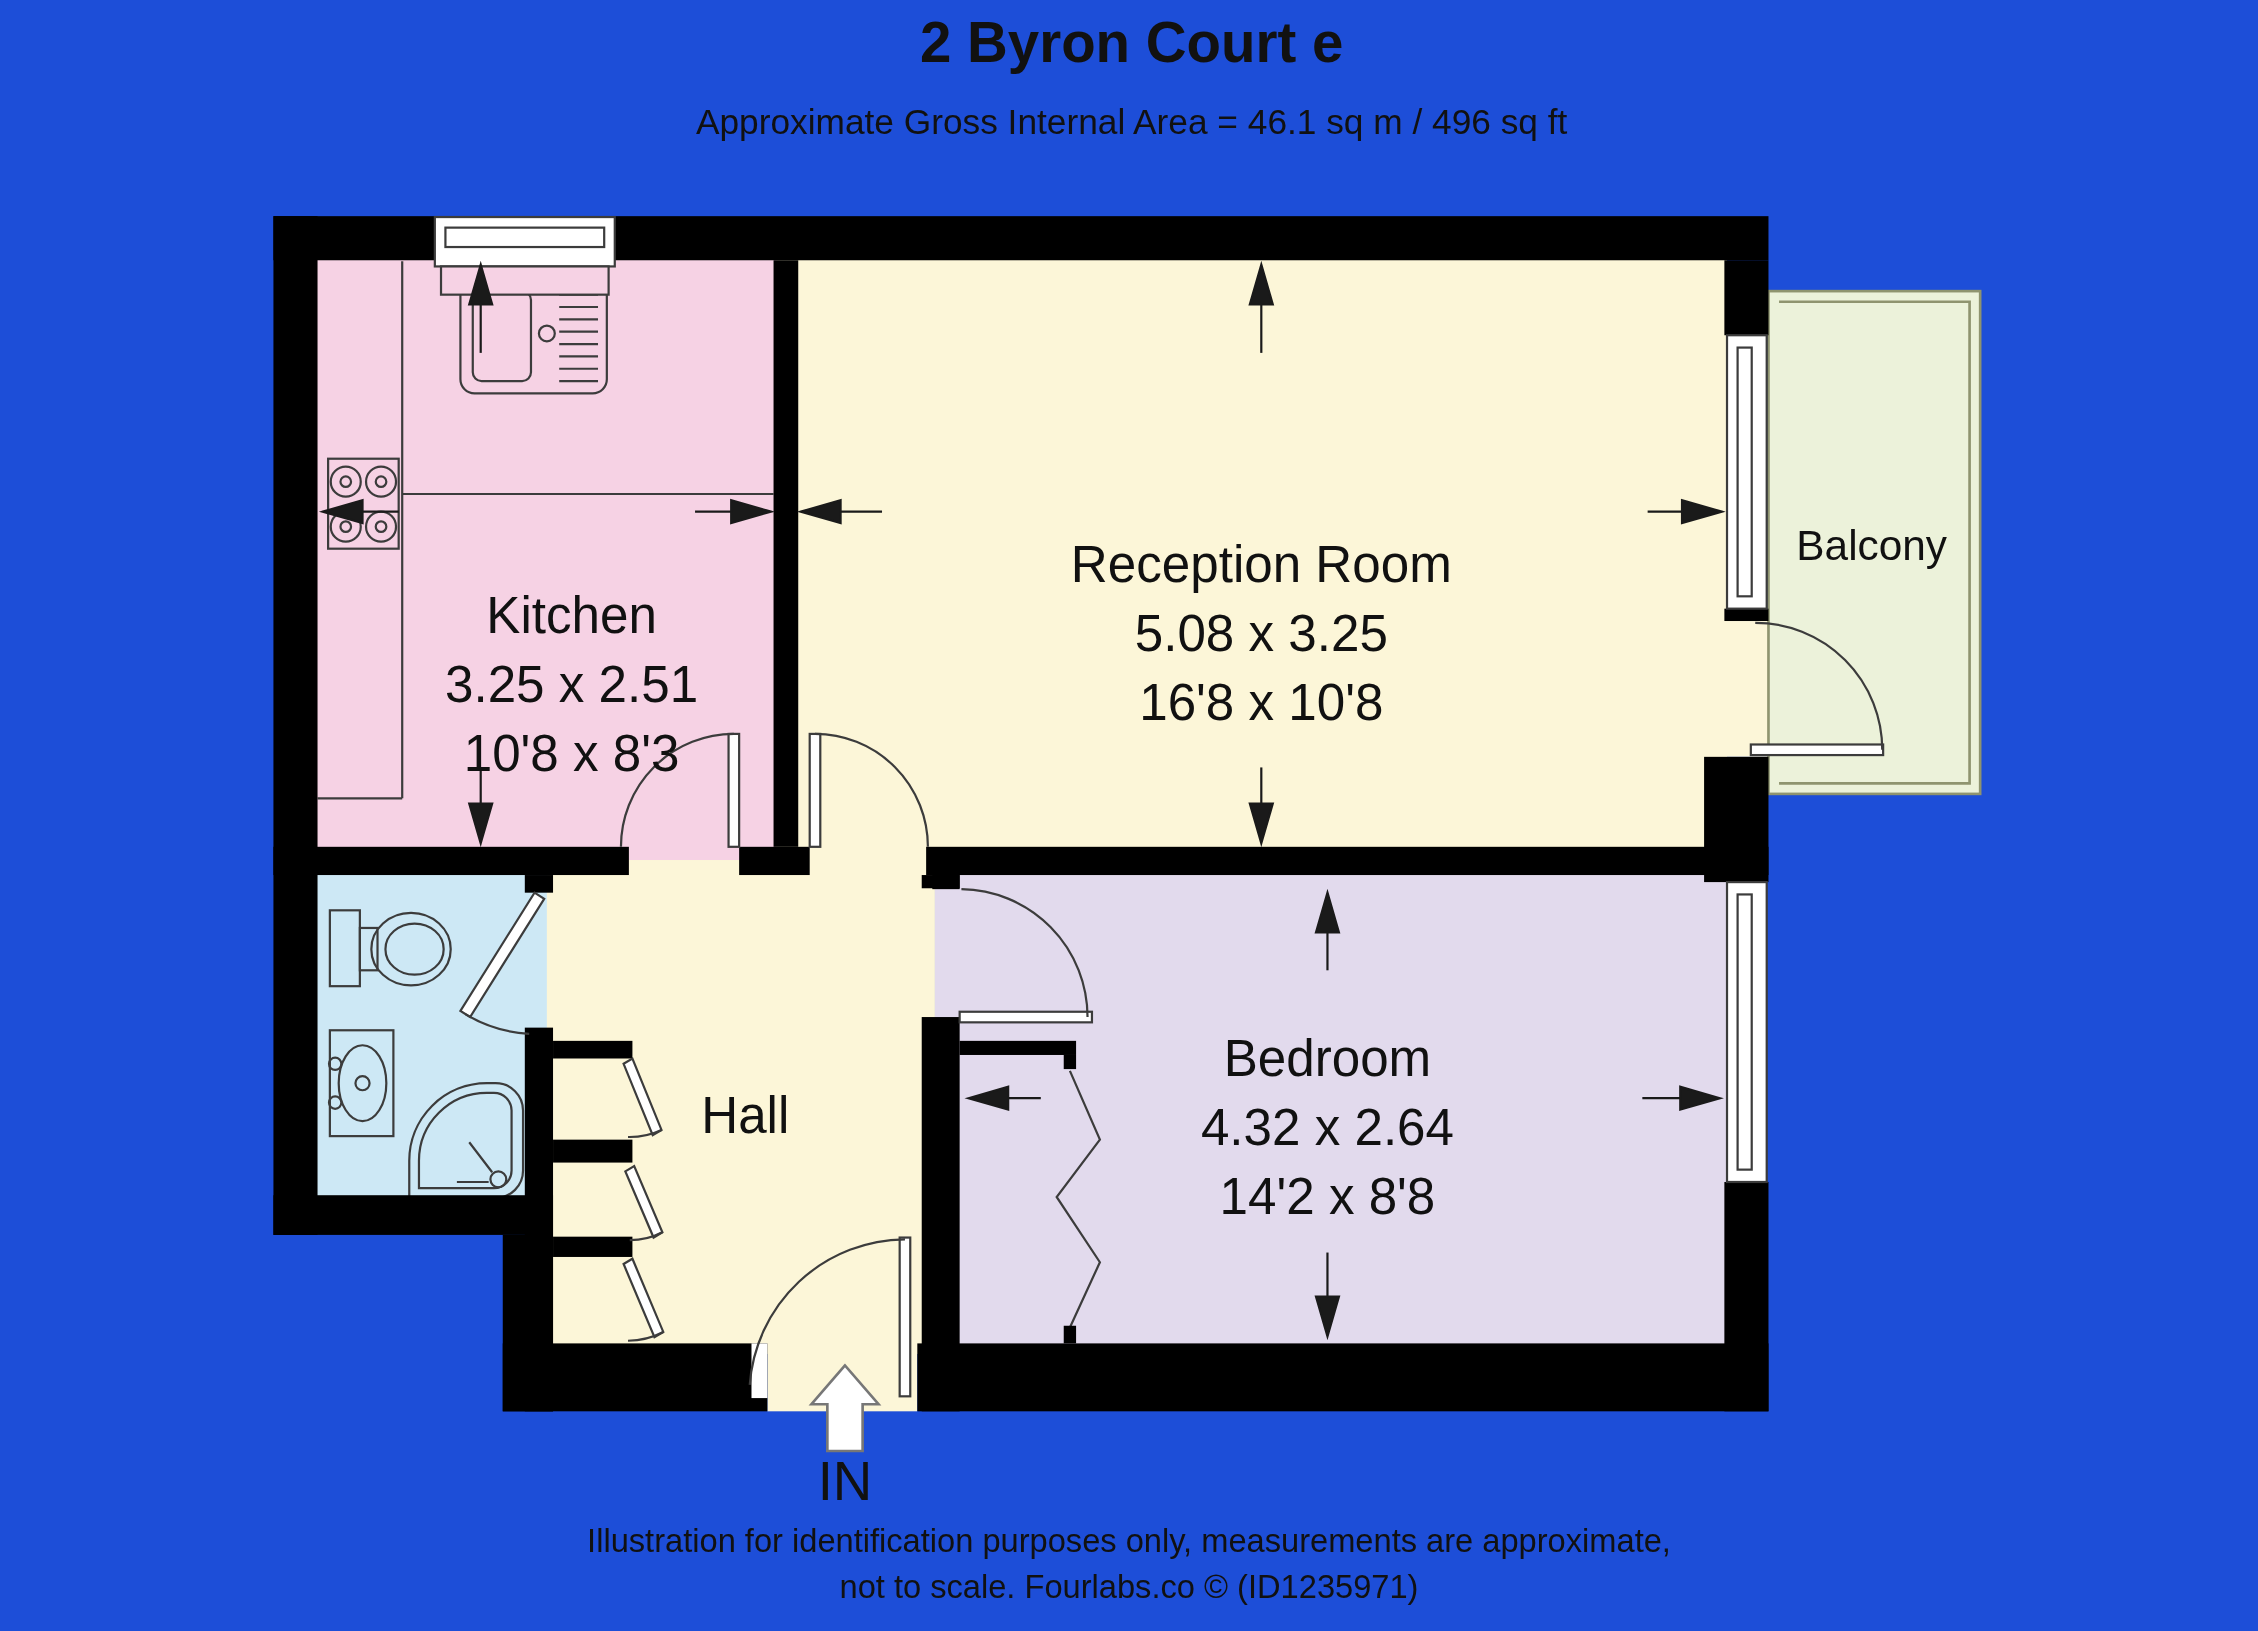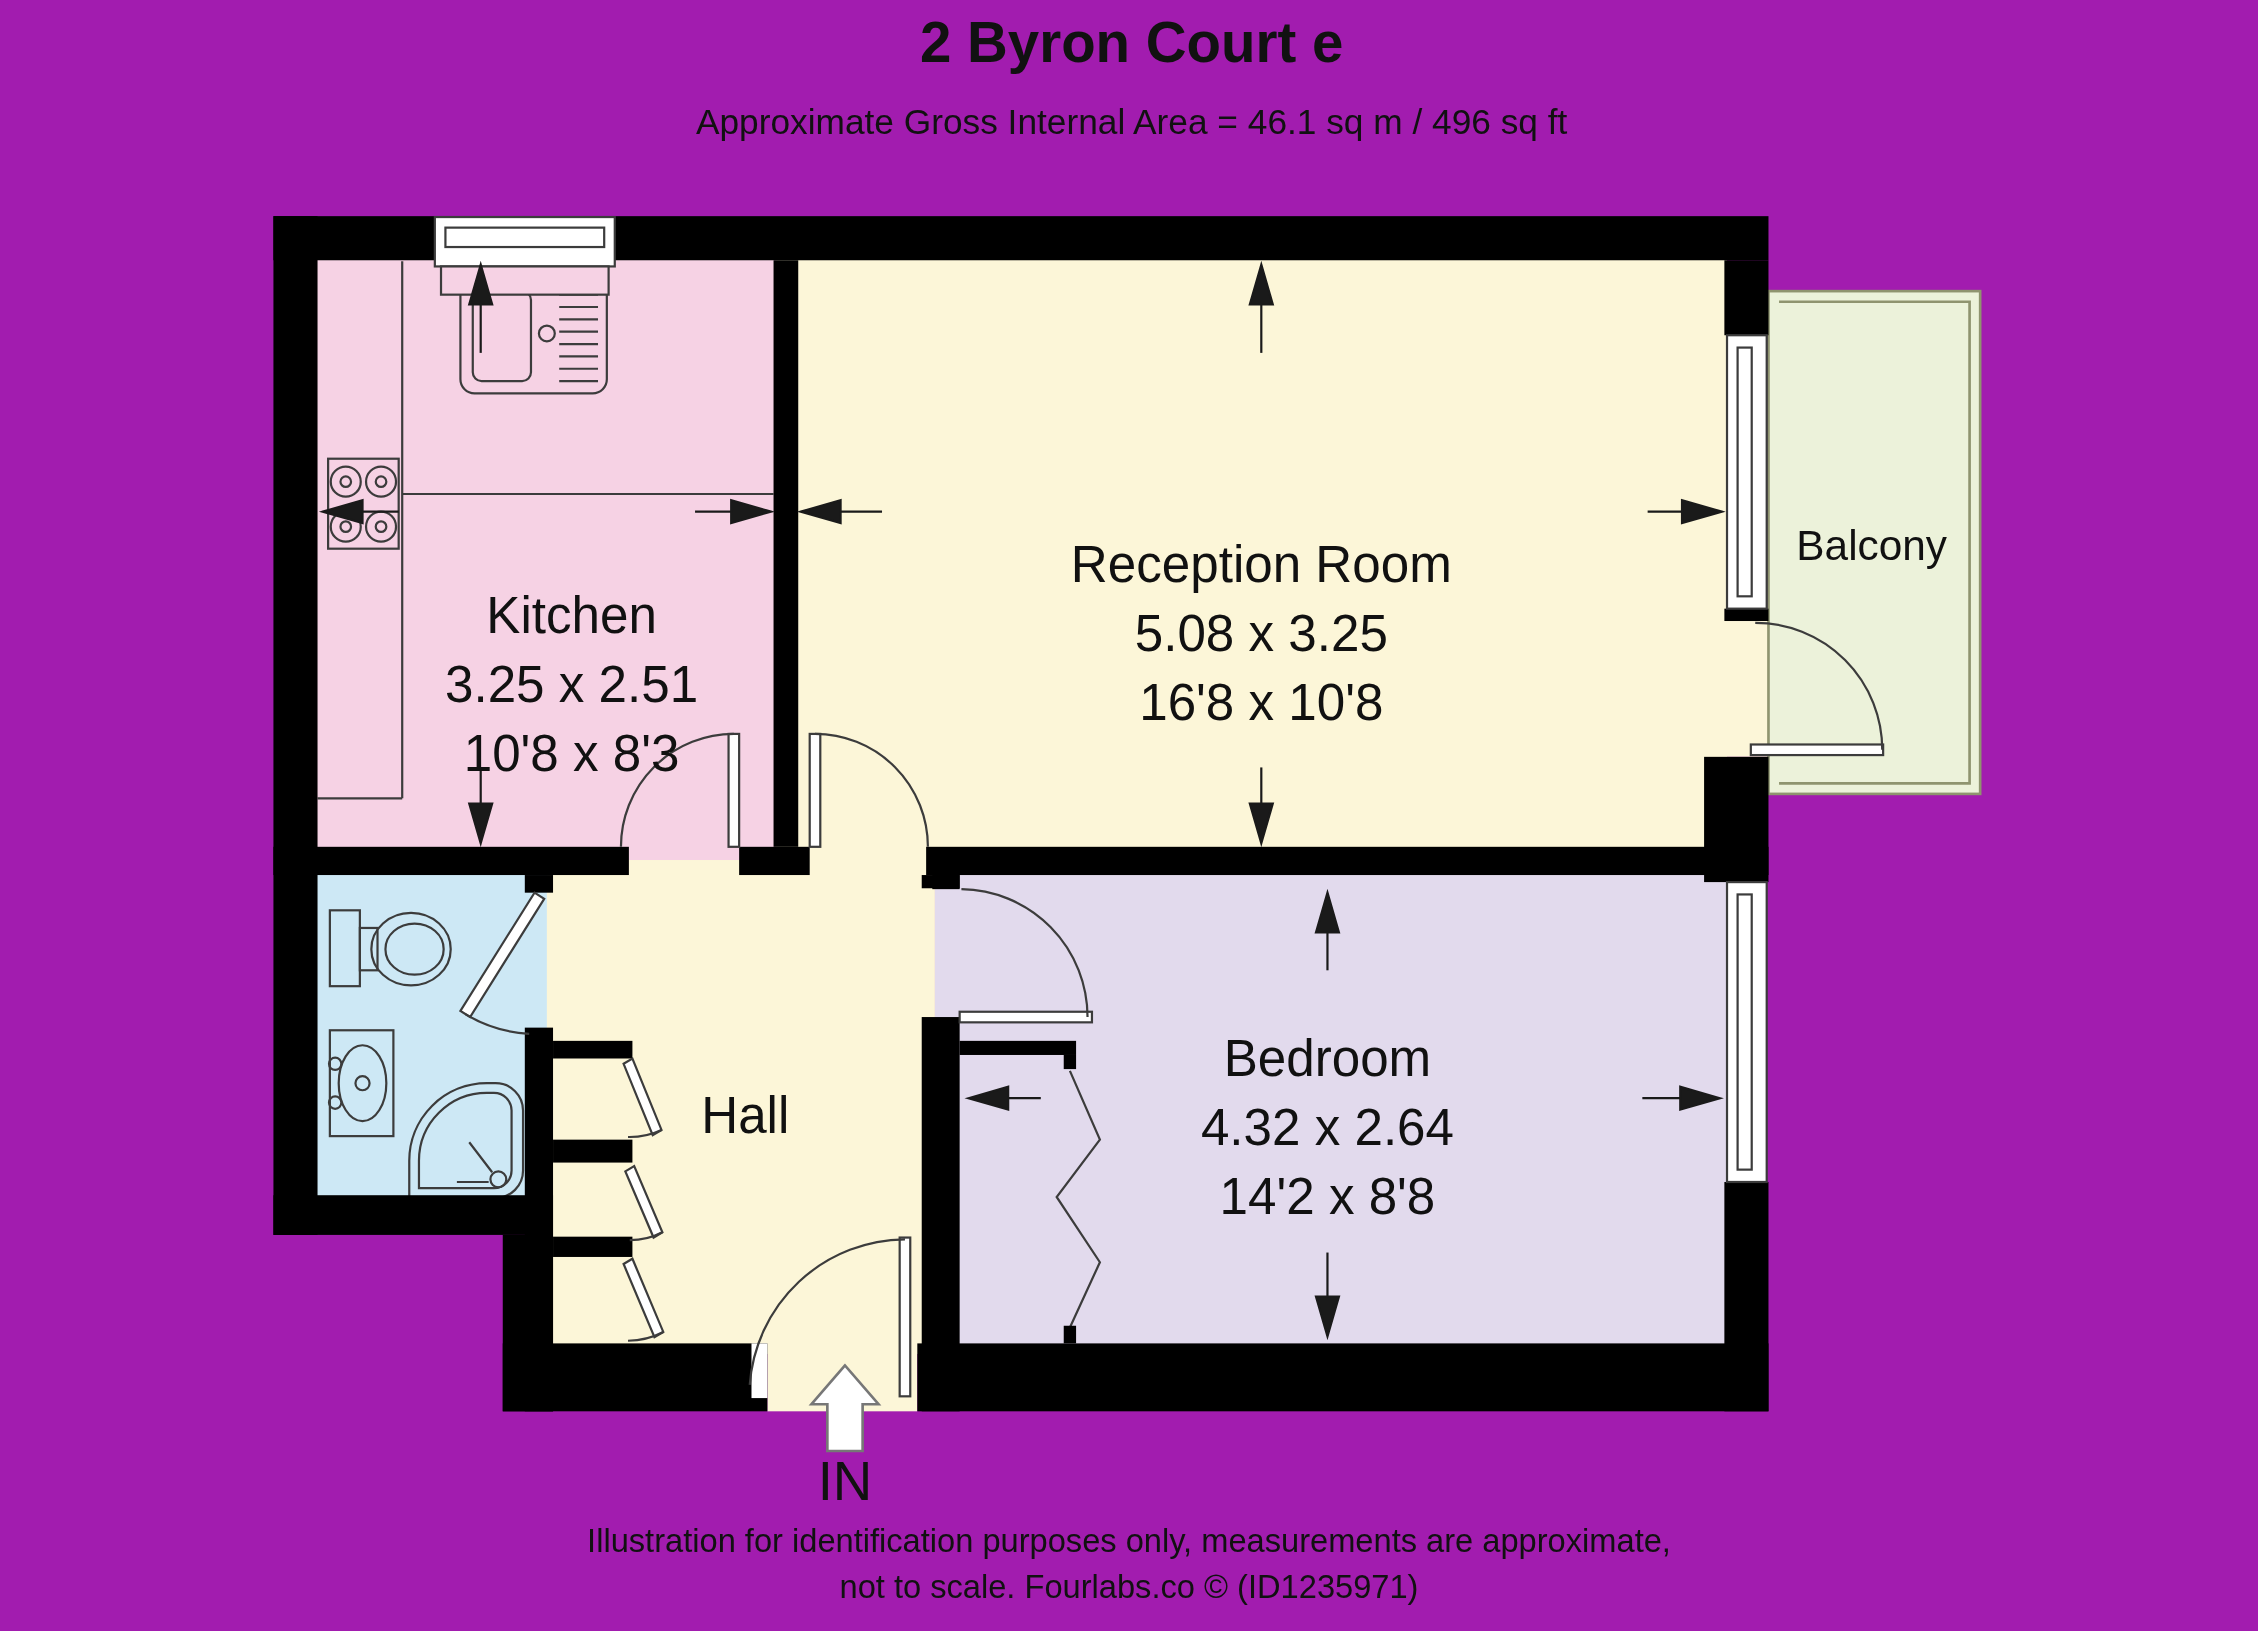--- a/index.html
+++ b/index.html
@@ -1,16 +1,16 @@
 <!DOCTYPE html>
 <html style="font-size:14px"><head>
 <meta charset="utf-8">
 <style>
   html,body{margin:0;padding:0;background:#ffffff;}
-  .page{position:relative;width:2258px;height:1631px;background:#a21caf;overflow:hidden;}
+  .page{position:relative;width:2258px;height:1631px;background:#1d4ed8;overflow:hidden;}
   svg{display:block;}
   text{font-family:"Liberation Sans","DejaVu Sans",sans-serif;fill:#111;}
   .title{font-size:64px;font-weight:bold;}
   .subtitle{font-size:40px;}
   .room-label{font-size:58px;}
   .balcony-label{font-size:48px;}
   .in-label{font-size:62px;}
   .footer-text{font-size:37px;}
 </style>
 </head>

